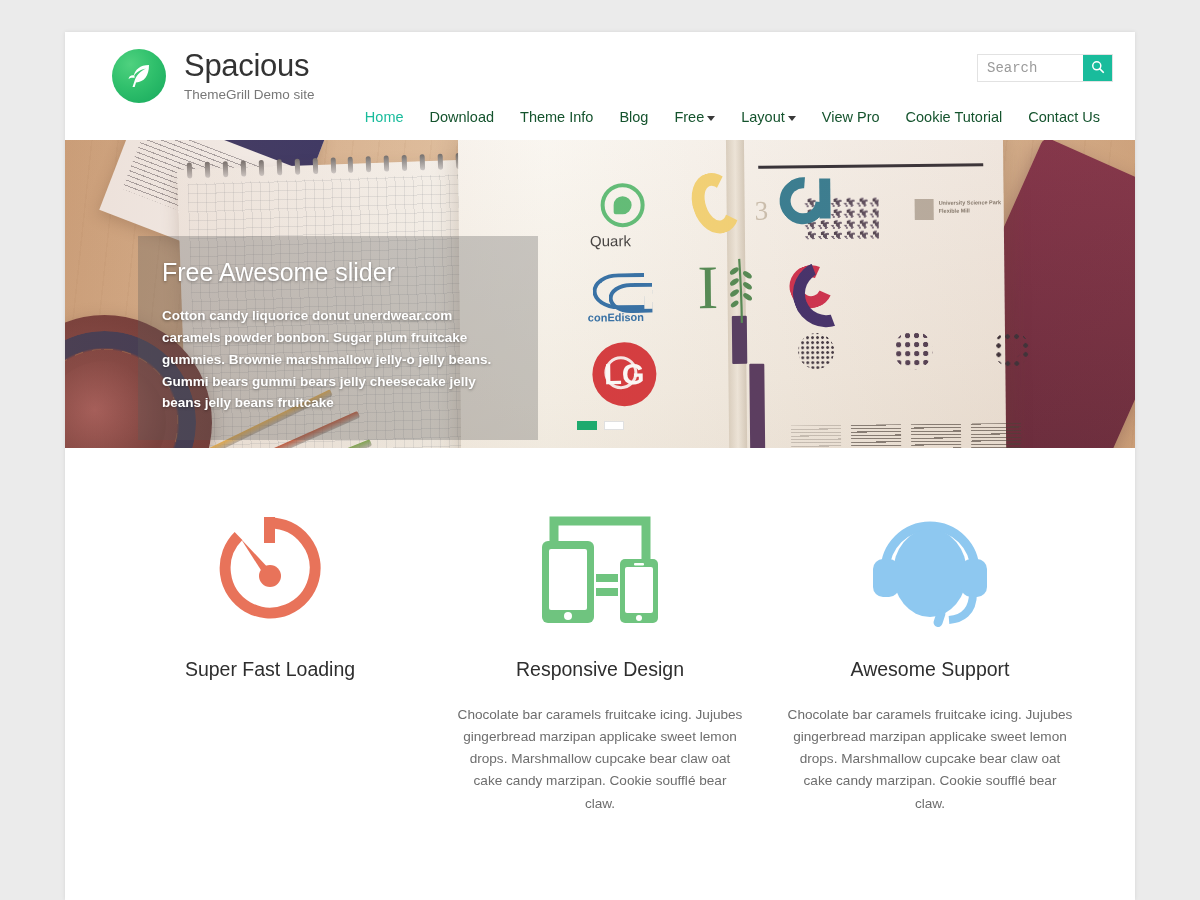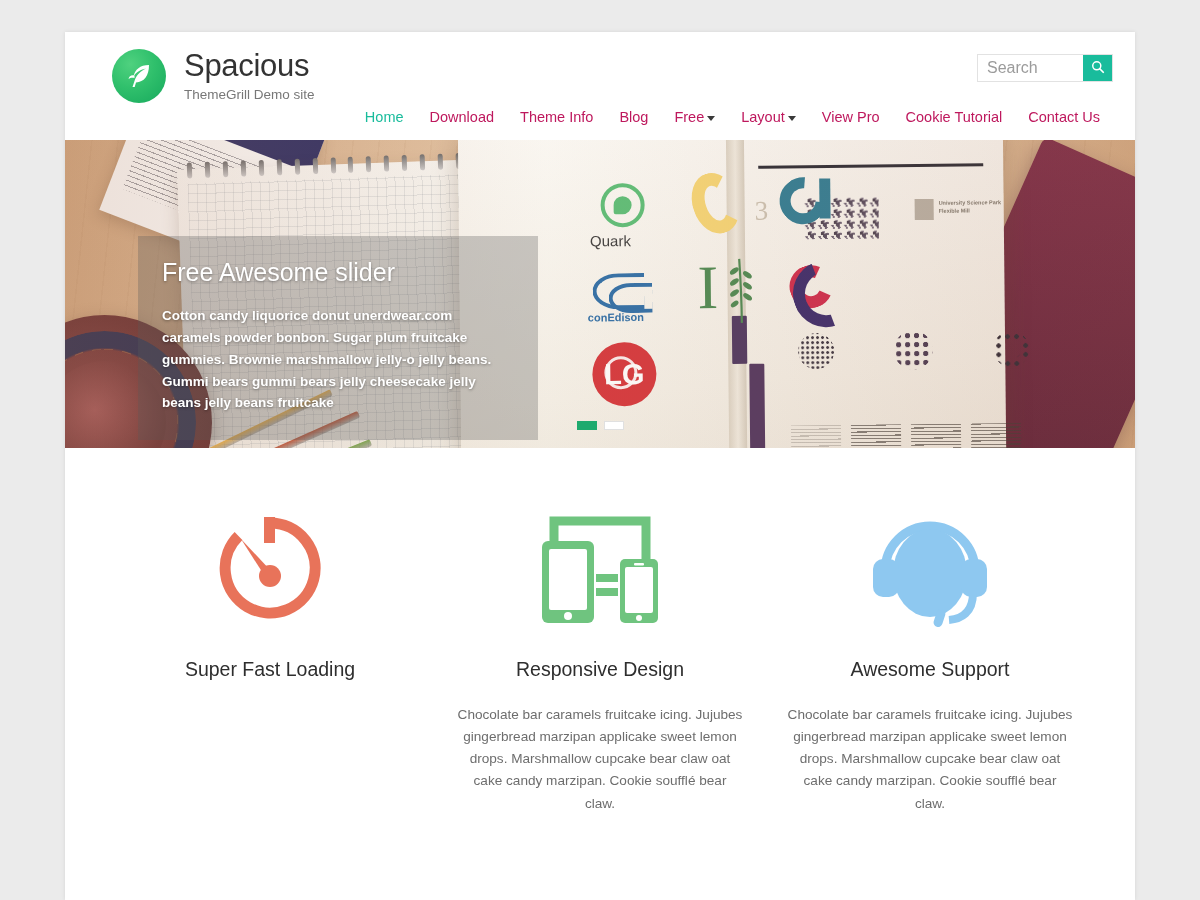--- a/index.html
+++ b/index.html
@@ -49,38 +49,38 @@
     position: absolute;
     right: 22px; top: 22px;
     display: flex; align-items: stretch;
     border: 1px solid #e2e2e2;
     background: #fff;
     height: 28px;
   }
   .search-input {
     border: 0; outline: 0;
     width: 105px; padding: 0 9px;
-    font-family: Liberation Sans, sans-serif;
-    font-size: 16px; color: #555;
+    font-family: Liberation Mono, monospace;
+    font-size: 14px; color: #555;
     background: #fff;
   }
   .search-input::placeholder { color: #9b9b9b; }
   .search-btn {
     width: 29px; border: 0; cursor: pointer;
     background: #19bc9c;
     display: flex; align-items: center; justify-content: center;
   }
 
   .main-nav {
     position: absolute;
     right: 22px; bottom: 10px;
     display: flex; align-items: center; gap: 0px;
   }
   .nav-item {
-    font-size: 14.5px; color: #be185d;
+    font-size: 14.5px; color: #14532d;
     padding: 5px 13px;
     cursor: pointer; white-space: nowrap;
     display: flex; align-items: center; gap: 3px;
     text-decoration: none;
   }
   .nav-item.active { color: #19bc9c; }
   .caret {
     width: 0; height: 0;
     border-left: 4px solid transparent;
     border-right: 4px solid transparent;

